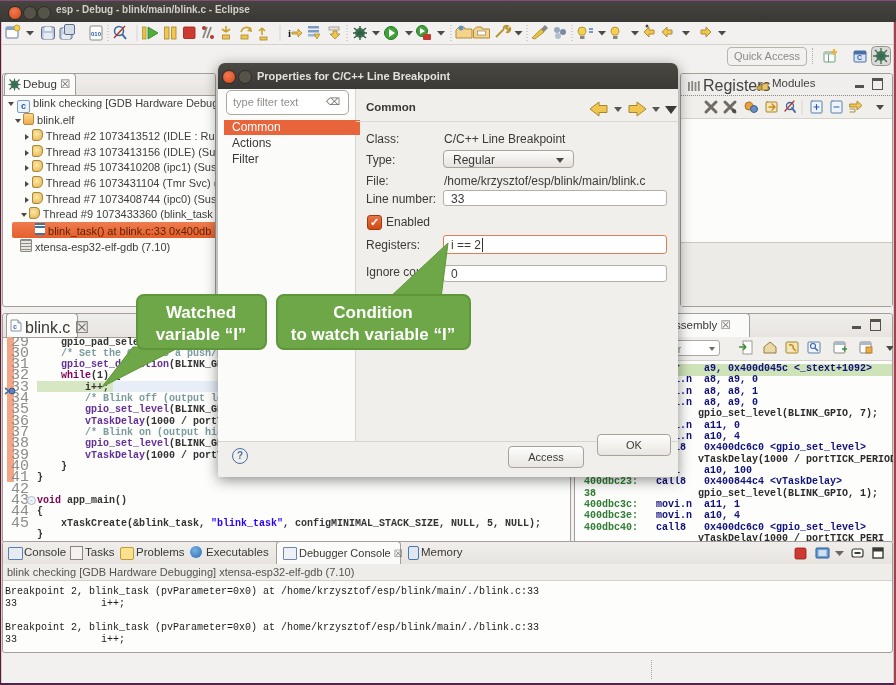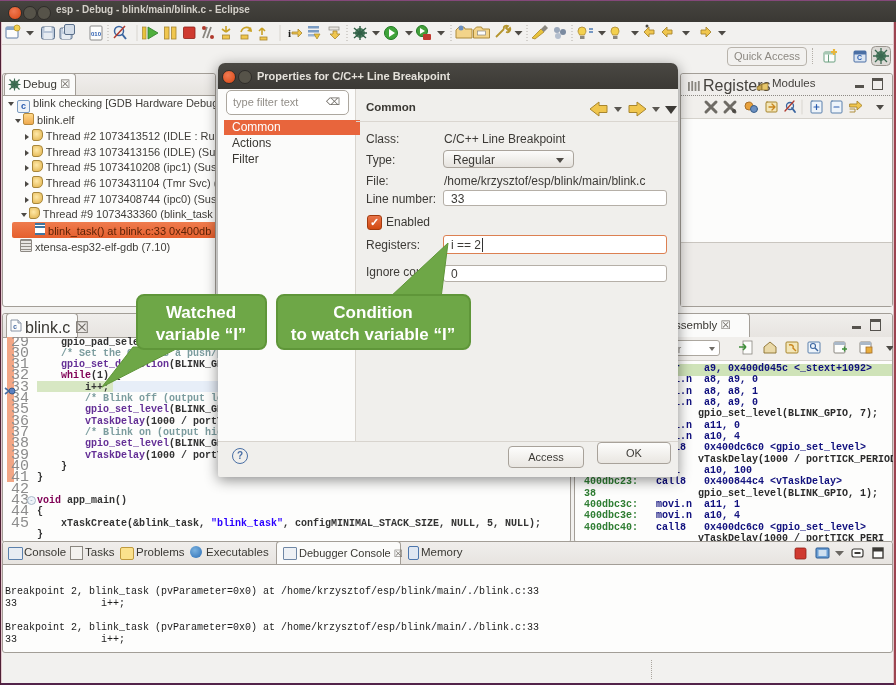--- a/index.html
+++ b/index.html
@@ -300,20 +300,21 @@
 <span class="g">400dbc23:</span>   <span class="n">call8   0x400844c4 &lt;vTaskDelay&gt;</span>
 <span class="g">38</span>                 <span class="src">gpio_set_level(BLINK_GPIO, 1);</span>
 <span class="g">400dbc3c:</span>   <span class="n">movi.n  a11, 1</span>
 <span class="g">400dbc3e:</span>   <span class="n">movi.n  a10, 4</span>
 <span class="g">400dbc40:</span>   <span class="n">call8   0x400dc6c0 &lt;gpio_set_level&gt;</span>
 <span class="src">                   vTaskDelay(1000 / portTICK_PERI</span>
 </div>
 
 <div class="ab" style="left:2px;top:541px;width:891px;height:112px;background:#fdfdfc;border:1px solid #a39e97;border-radius:3px;box-sizing:border-box">
   <div style="position:absolute;left:0;top:0;right:0;height:22px;background:linear-gradient(#f0eeec,#e7e4e0);border-bottom:1px solid #a39e97;border-radius:3px 3px 0 0"></div>
+  <div style="position:absolute;left:0;top:22px;right:0;height:16px;background:#efedea;border-bottom:1px solid #d5d2cc;font-size:11px;color:#55524e;padding-left:4px;line-height:16px">blink checking [GDB Hardware Debugging] xtensa-esp32-elf-gdb (7.10)</div>
 </div>
 <div class="tab" style="left:276px;top:541px;width:123px;height:22px"></div>
 <div class="ab" id="constabs" style="left:4px;top:543px;width:500px;height:20px"></div>
 <div class="ab" id="constools" style="left:780px;top:545px;width:110px;height:16px">
 <svg width="110" height="16" viewBox="0 0 110 16">
   <rect x="15" y="3" width="11" height="11" rx="1.5" fill="#cf3a30" stroke="#8e1f17" stroke-width="0.8"></rect>
   <rect x="36" y="3" width="13" height="10" rx="1" fill="#6b9fd4" stroke="#2a5a94"></rect>
       <rect x="38.5" y="5" width="8" height="6" fill="#cfe0f0"></rect>
   <path d="M55 6 l9 0 l-4.5 5 z" fill="#6a6762"></path>
   <rect x="72" y="4" width="11" height="8" rx="2" fill="#fdfdfc" stroke="#3c3a36" stroke-width="1.2"></rect>
@@ -387,21 +388,21 @@
     <div style="position:absolute;left:30px;top:86px">Enabled</div>
     <div style="position:absolute;left:10px;top:109px">Registers:</div>
     <div style="position:absolute;left:87px;top:106px;width:224px;height:19px;background:#fff;border:1px solid #dc8052;border-radius:3px;line-height:19px;padding-left:7px;box-sizing:border-box">i == 2<span style="border-left:1px solid #333;margin-left:1px"></span></div>
     <div style="position:absolute;left:10px;top:136px">Ignore count:</div>
     <div style="position:absolute;left:87px;top:136px;width:224px;height:17px;background:#fff;border:1px solid #b5afa7;border-radius:3px;line-height:17px;padding-left:7px;box-sizing:border-box">0</div>
   </div>
 
   <div style="position:absolute;left:0;top:378px;width:460px;height:1px;background:#d8d4ce"></div>
   <div style="position:absolute;left:14px;top:385px;width:14px;height:14px;border:1.5px solid #4a6fa5;border-radius:9px;color:#4a6fa5;font-size:10px;font-weight:bold;text-align:center;line-height:14px">?</div>
   <div class="btn" style="left:290px;top:383px;width:74px;height:20px;line-height:20px">Access</div>
-  <div class="btn" style="left:379px;top:379px;width:72px;height:20px;line-height:20px">OK</div>
+  <div class="btn" style="left:379px;top:371px;width:72px;height:20px;line-height:20px">OK</div>
 </div>
 
 <svg class="ab" style="left:0;top:0;width:896px;height:685px;pointer-events:none" viewBox="0 0 896 685">
   <polygon points="133,347 180,347 102,387" fill="#6ea747" stroke="#5f9639" stroke-width="1"></polygon>
   <polygon points="448,243 441,298 389,298" fill="#6ea747" stroke="#5f9639" stroke-width="1"></polygon>
   <rect x="137" y="295" width="129" height="54" rx="7" fill="#6ea747" stroke="#5f9639" stroke-width="2"></rect>
   <rect x="277" y="295" width="193" height="54" rx="7" fill="#6ea747" stroke="#5f9639" stroke-width="2"></rect>
   <text x="201" y="318" font-size="17" font-weight="bold" fill="#fff" text-anchor="middle" font-family="Liberation Sans">Watched</text>
   <text x="201" y="340" font-size="17" font-weight="bold" fill="#fff" text-anchor="middle" font-family="Liberation Sans">variable “I”</text>
   <text x="373" y="318" font-size="17" font-weight="bold" fill="#fff" text-anchor="middle" font-family="Liberation Sans">Condition</text>

